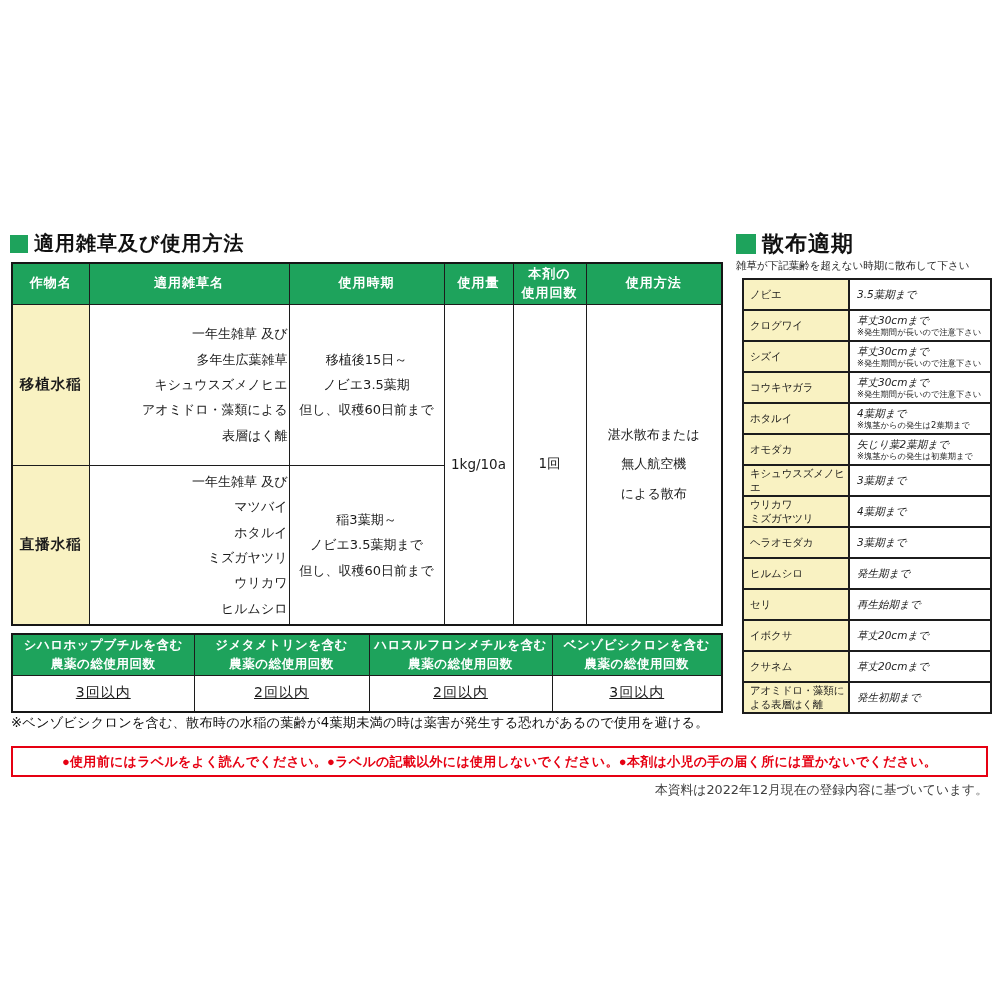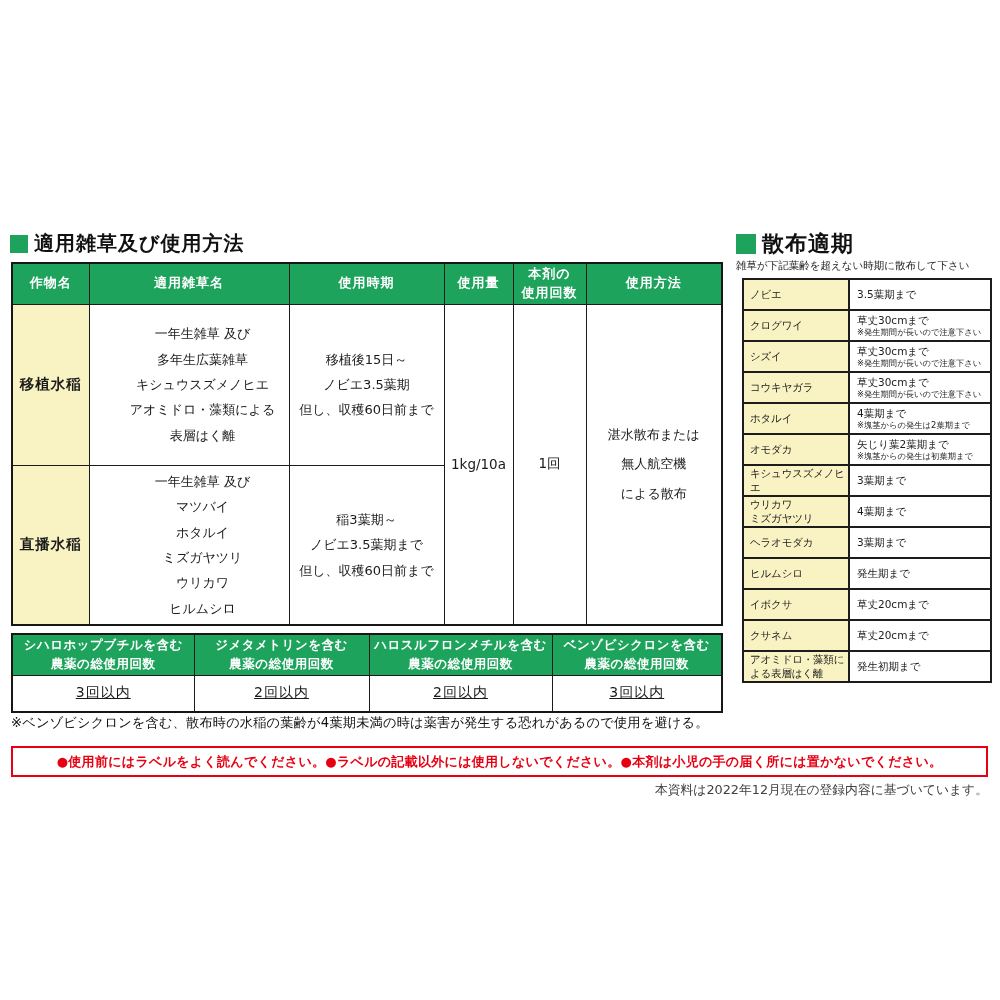--- a/index.html
+++ b/index.html
@@ -28,56 +28,56 @@
     font-size:13px;line-height:1.45;letter-spacing:1px;
   }
 
   
   #main-table{left:11px;top:262px;width:710px;border:2.5px solid #161616;}
   #main-table tr.head{height:40px;}
   #main-table tr.r1{height:161px;}
   #main-table tr.r2{height:160px;}
   #main-table td{font-size:13px;text-align:center;vertical-align:middle;}
   #main-table td.crop{background:#f9f2c2;font-size:14.5px;font-weight:bold;letter-spacing:1px;}
-  #main-table td.weeds{text-align:center;padding-left:28px;line-height:1.95;}
+  #main-table td.weeds{text-align:right;padding-left:28px;line-height:1.95;}
   #main-table td.period{line-height:1.95;}
   #main-table td.amount{font-size:13.5px;}
   #main-table td.count{font-size:13.5px;}
   #main-table td.method{line-height:2.3;}
 
   
   #limits-table{left:11px;top:633px;width:710px;border:2.5px solid #161616;}
   #limits-table tr.head{height:39px;}
   #limits-table tr.vals{height:37px;}
   #limits-table .head-cell{font-size:12.5px;line-height:1.5;letter-spacing:0.5px;}
   #limits-table td{font-size:14px;text-align:center;vertical-align:middle;letter-spacing:1px;text-decoration:underline;}
 
   
   #note{left:11px;top:714px;width:760px;font-size:13.2px;color:#111;letter-spacing:0.2px;}
 
   
   #warning-box{
     left:11px;top:746px;width:973px;height:27px;border:2px solid #e60012;
     display:flex;align-items:center;justify-content:center;
   }
-  #warning-box span{color:#e60012;font-size:13px;font-weight:bold;letter-spacing:0.3px;}
+  #warning-box span{color:#e60012;font-size:13px;font-weight:bold;letter-spacing:0.3px;font-family:Liberation Serif, serif;}
 
   
   #footer{right:12px;top:782px;font-size:12.8px;color:#404040;}
 
   
   #timing-table{left:742px;top:278px;width:248px;border:2.5px solid #161616;}
   #timing-table td{border:2px solid #1c1c1c;vertical-align:middle;}
   #timing-table tr{height:31px;}
   #timing-table td.wname{
     background:#f9f2c2;font-size:10.5px;letter-spacing:-0.2px;
     padding:0 2px 0 6px;line-height:1.25;
   }
   #timing-table td.wtime{background:#fff;padding:0 2px 0 7px;}
-  #timing-table .t1{font-size:10.5px;line-height:1.25;}
+  #timing-table .t1{font-size:10.5px;line-height:1.25;font-style:italic;}
   #timing-table .t2{font-size:8.3px;line-height:1.25;color:#222;}
 </style>
 </head>
 <body>
 
 <div id="left-title" class="abs sec-title">
   <span class="sq"></span>
   <span>適用雑草及び使用方法</span>
 </div>
 
@@ -243,20 +243,27 @@
         </td>
   </tr>
   <tr>
     <td class="wname pre">ヒルムシロ</td>
     <td class="wtime">
           <div class="t1">発生期まで</div>
           <div class="t2"></div>
         </td>
   </tr>
   <tr>
+    <td class="wname pre">セリ</td>
+    <td class="wtime">
+          <div class="t1">再生始期まで</div>
+          <div class="t2"></div>
+        </td>
+  </tr>
+  <tr>
     <td class="wname pre">イボクサ</td>
     <td class="wtime">
           <div class="t1">草丈20cmまで</div>
           <div class="t2"></div>
         </td>
   </tr>
   <tr>
     <td class="wname pre">クサネム</td>
     <td class="wtime">
           <div class="t1">草丈20cmまで</div>

